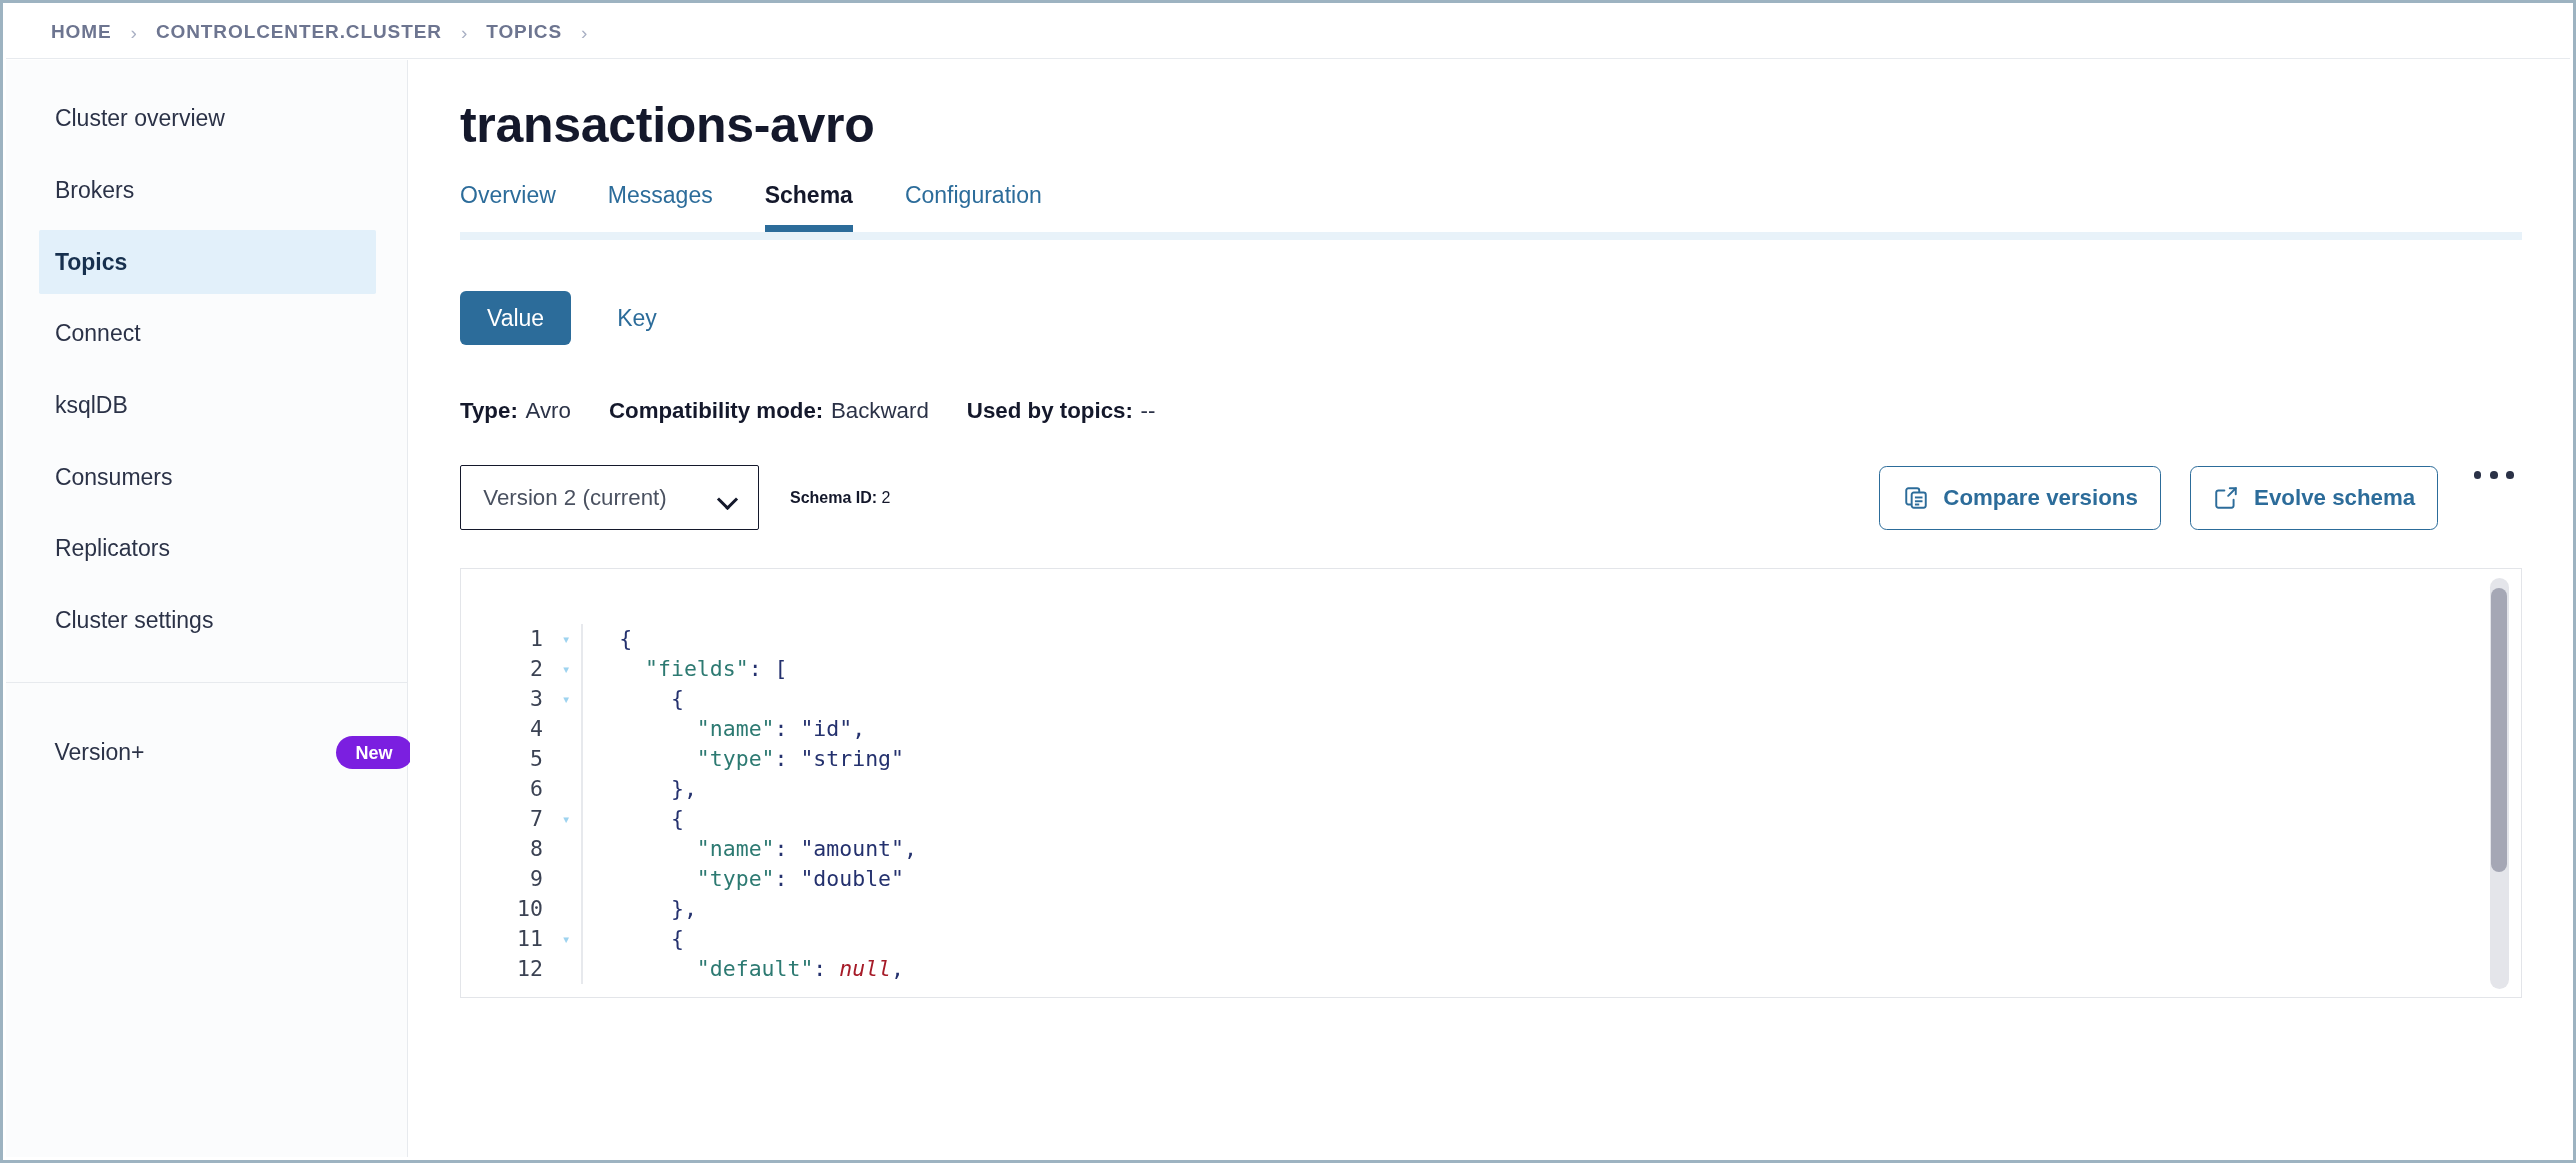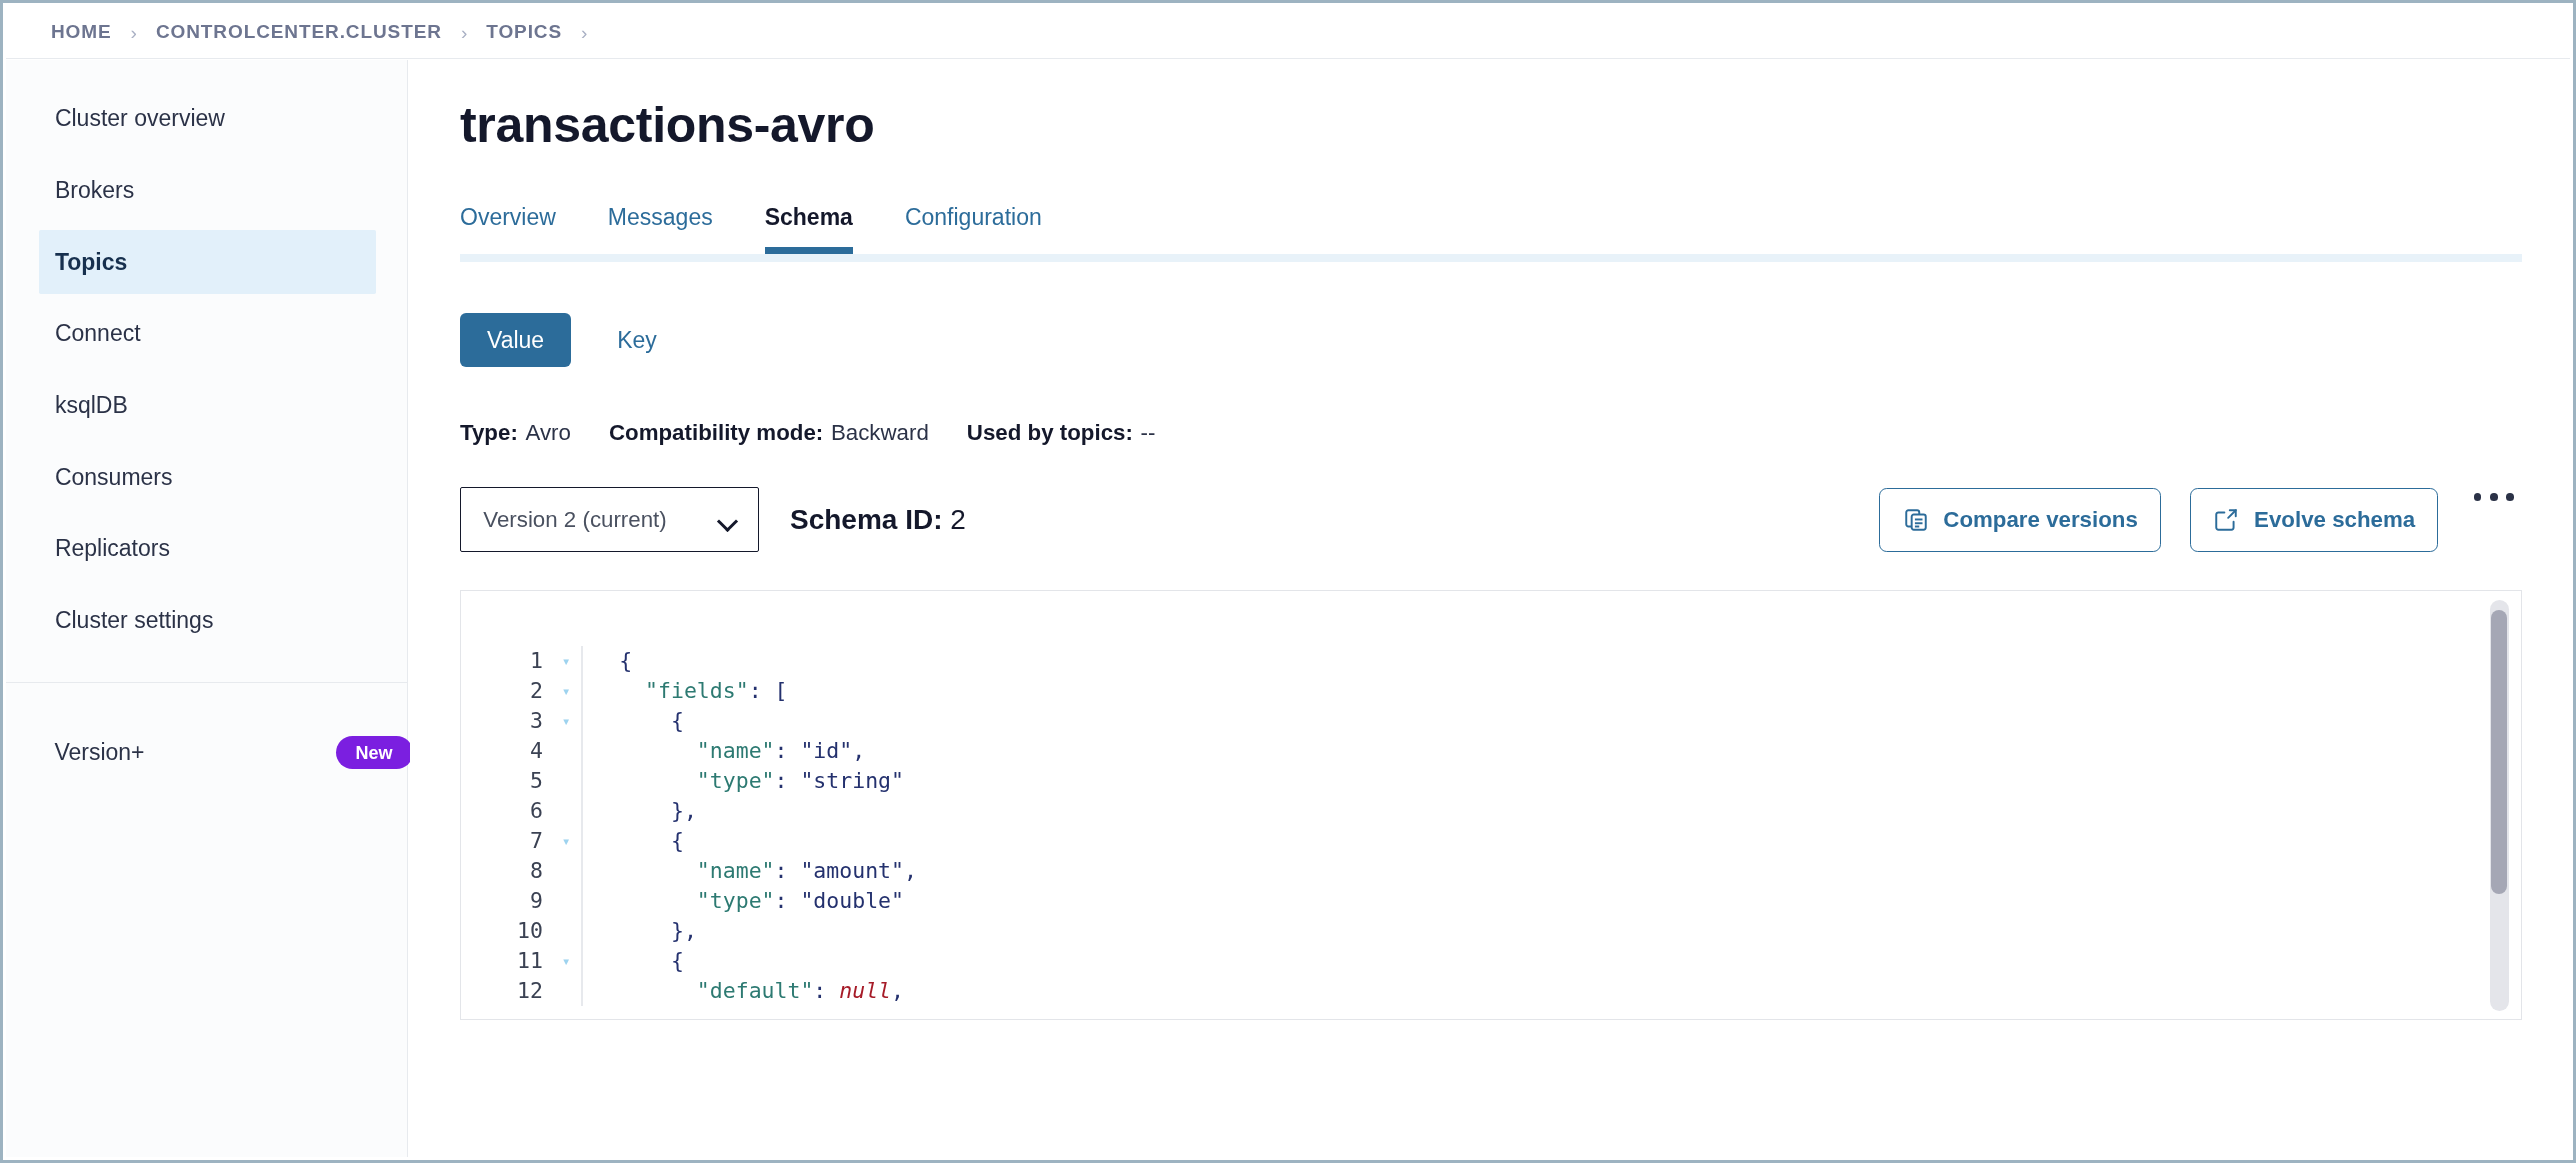--- a/index.html
+++ b/index.html
@@ -124,21 +124,21 @@
     margin: 0;
     padding-top: 36px;
     font-size: 50px;
     font-weight: 700;
     color: #14182b;
     letter-spacing: -0.3px;
   }
 
   .tabs {
     position: relative;
-    margin-top: 50px;
+    margin-top: 28px;
     height: 57px;
     display: flex;
     align-items: flex-start;
   }
   .tab {
     font-size: 23px;
     color: #2c6c9a;
     margin-right: 52px;
     padding-bottom: 22.3px;
     cursor: pointer;
@@ -228,21 +228,21 @@
     content: "";
     position: absolute;
     left: 1.7px; top: 0;
     width: 12px; height: 12px;
     border-right: 3.4px solid #14182b;
     border-bottom: 3.4px solid #14182b;
     transform: rotate(45deg);
   }
   .schema-id {
     margin-left: 31px;
-    font-size: 28px;
+    font-size: 16px;
     color: #14182b;
   }
   .schema-id b { font-weight: 700; }
 
   .version-actions {
     margin-left: auto;
     display: flex;
     align-items: flex-start;
   }
   .outline-btn {

